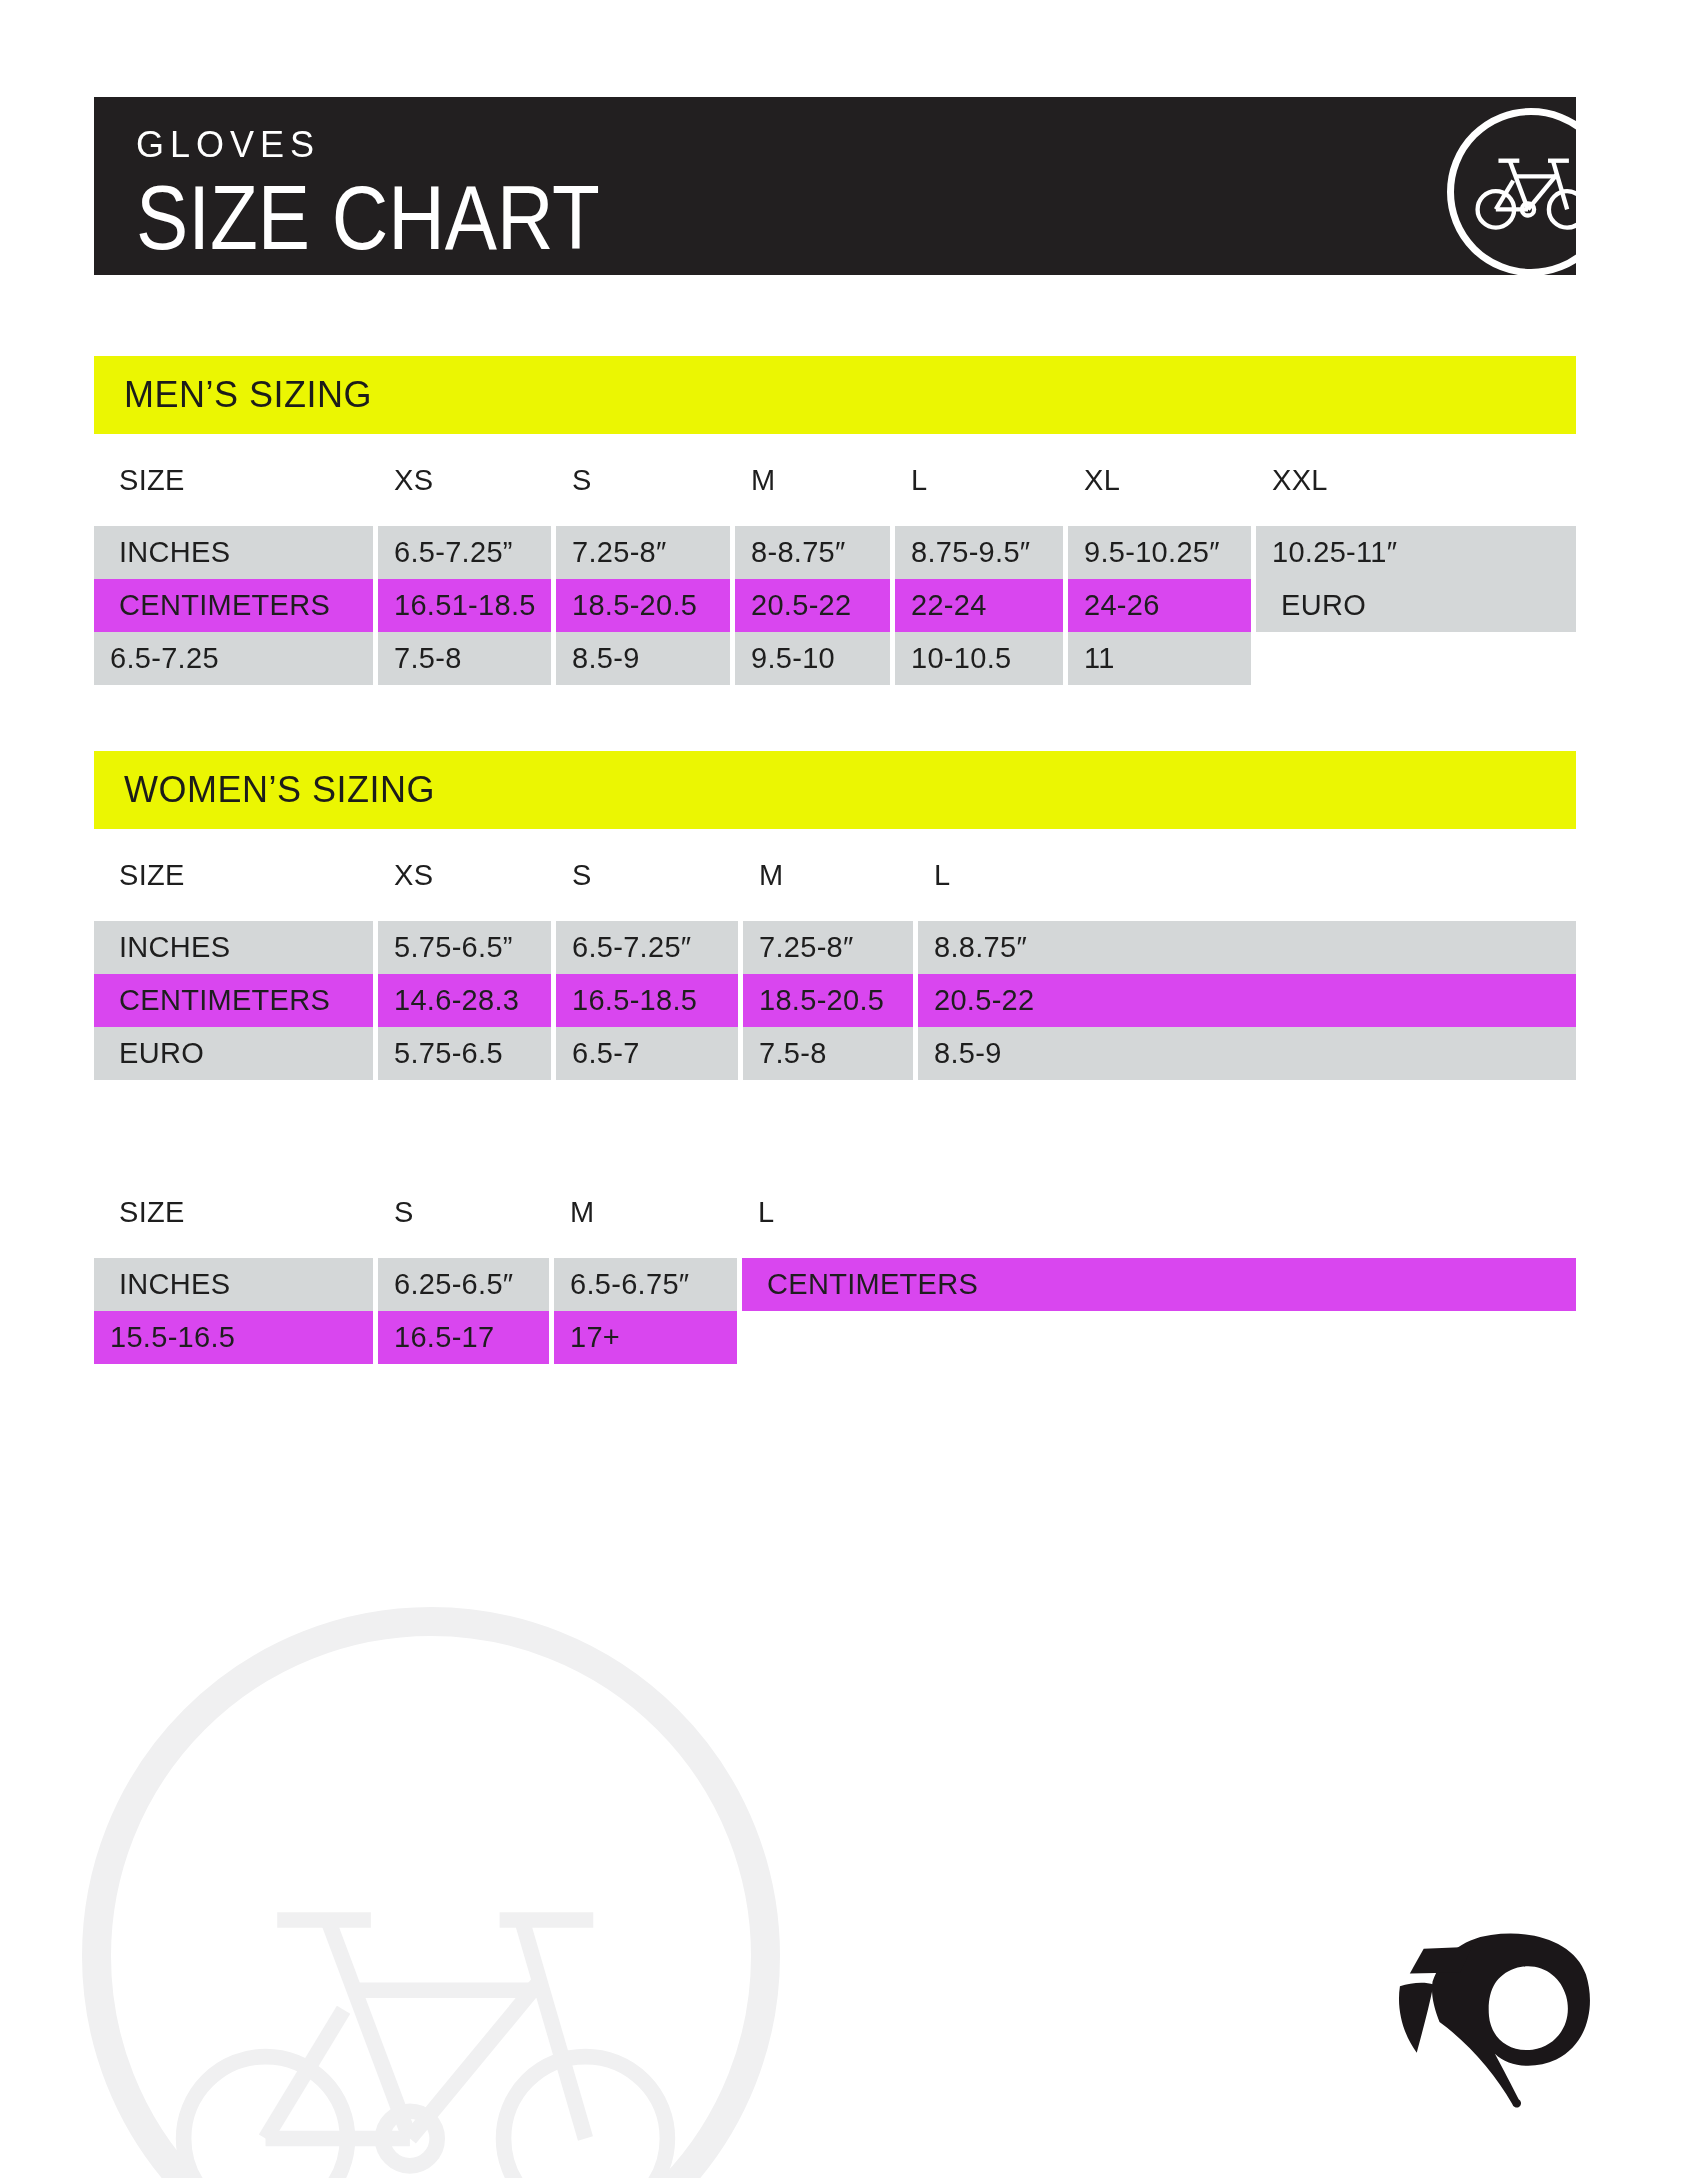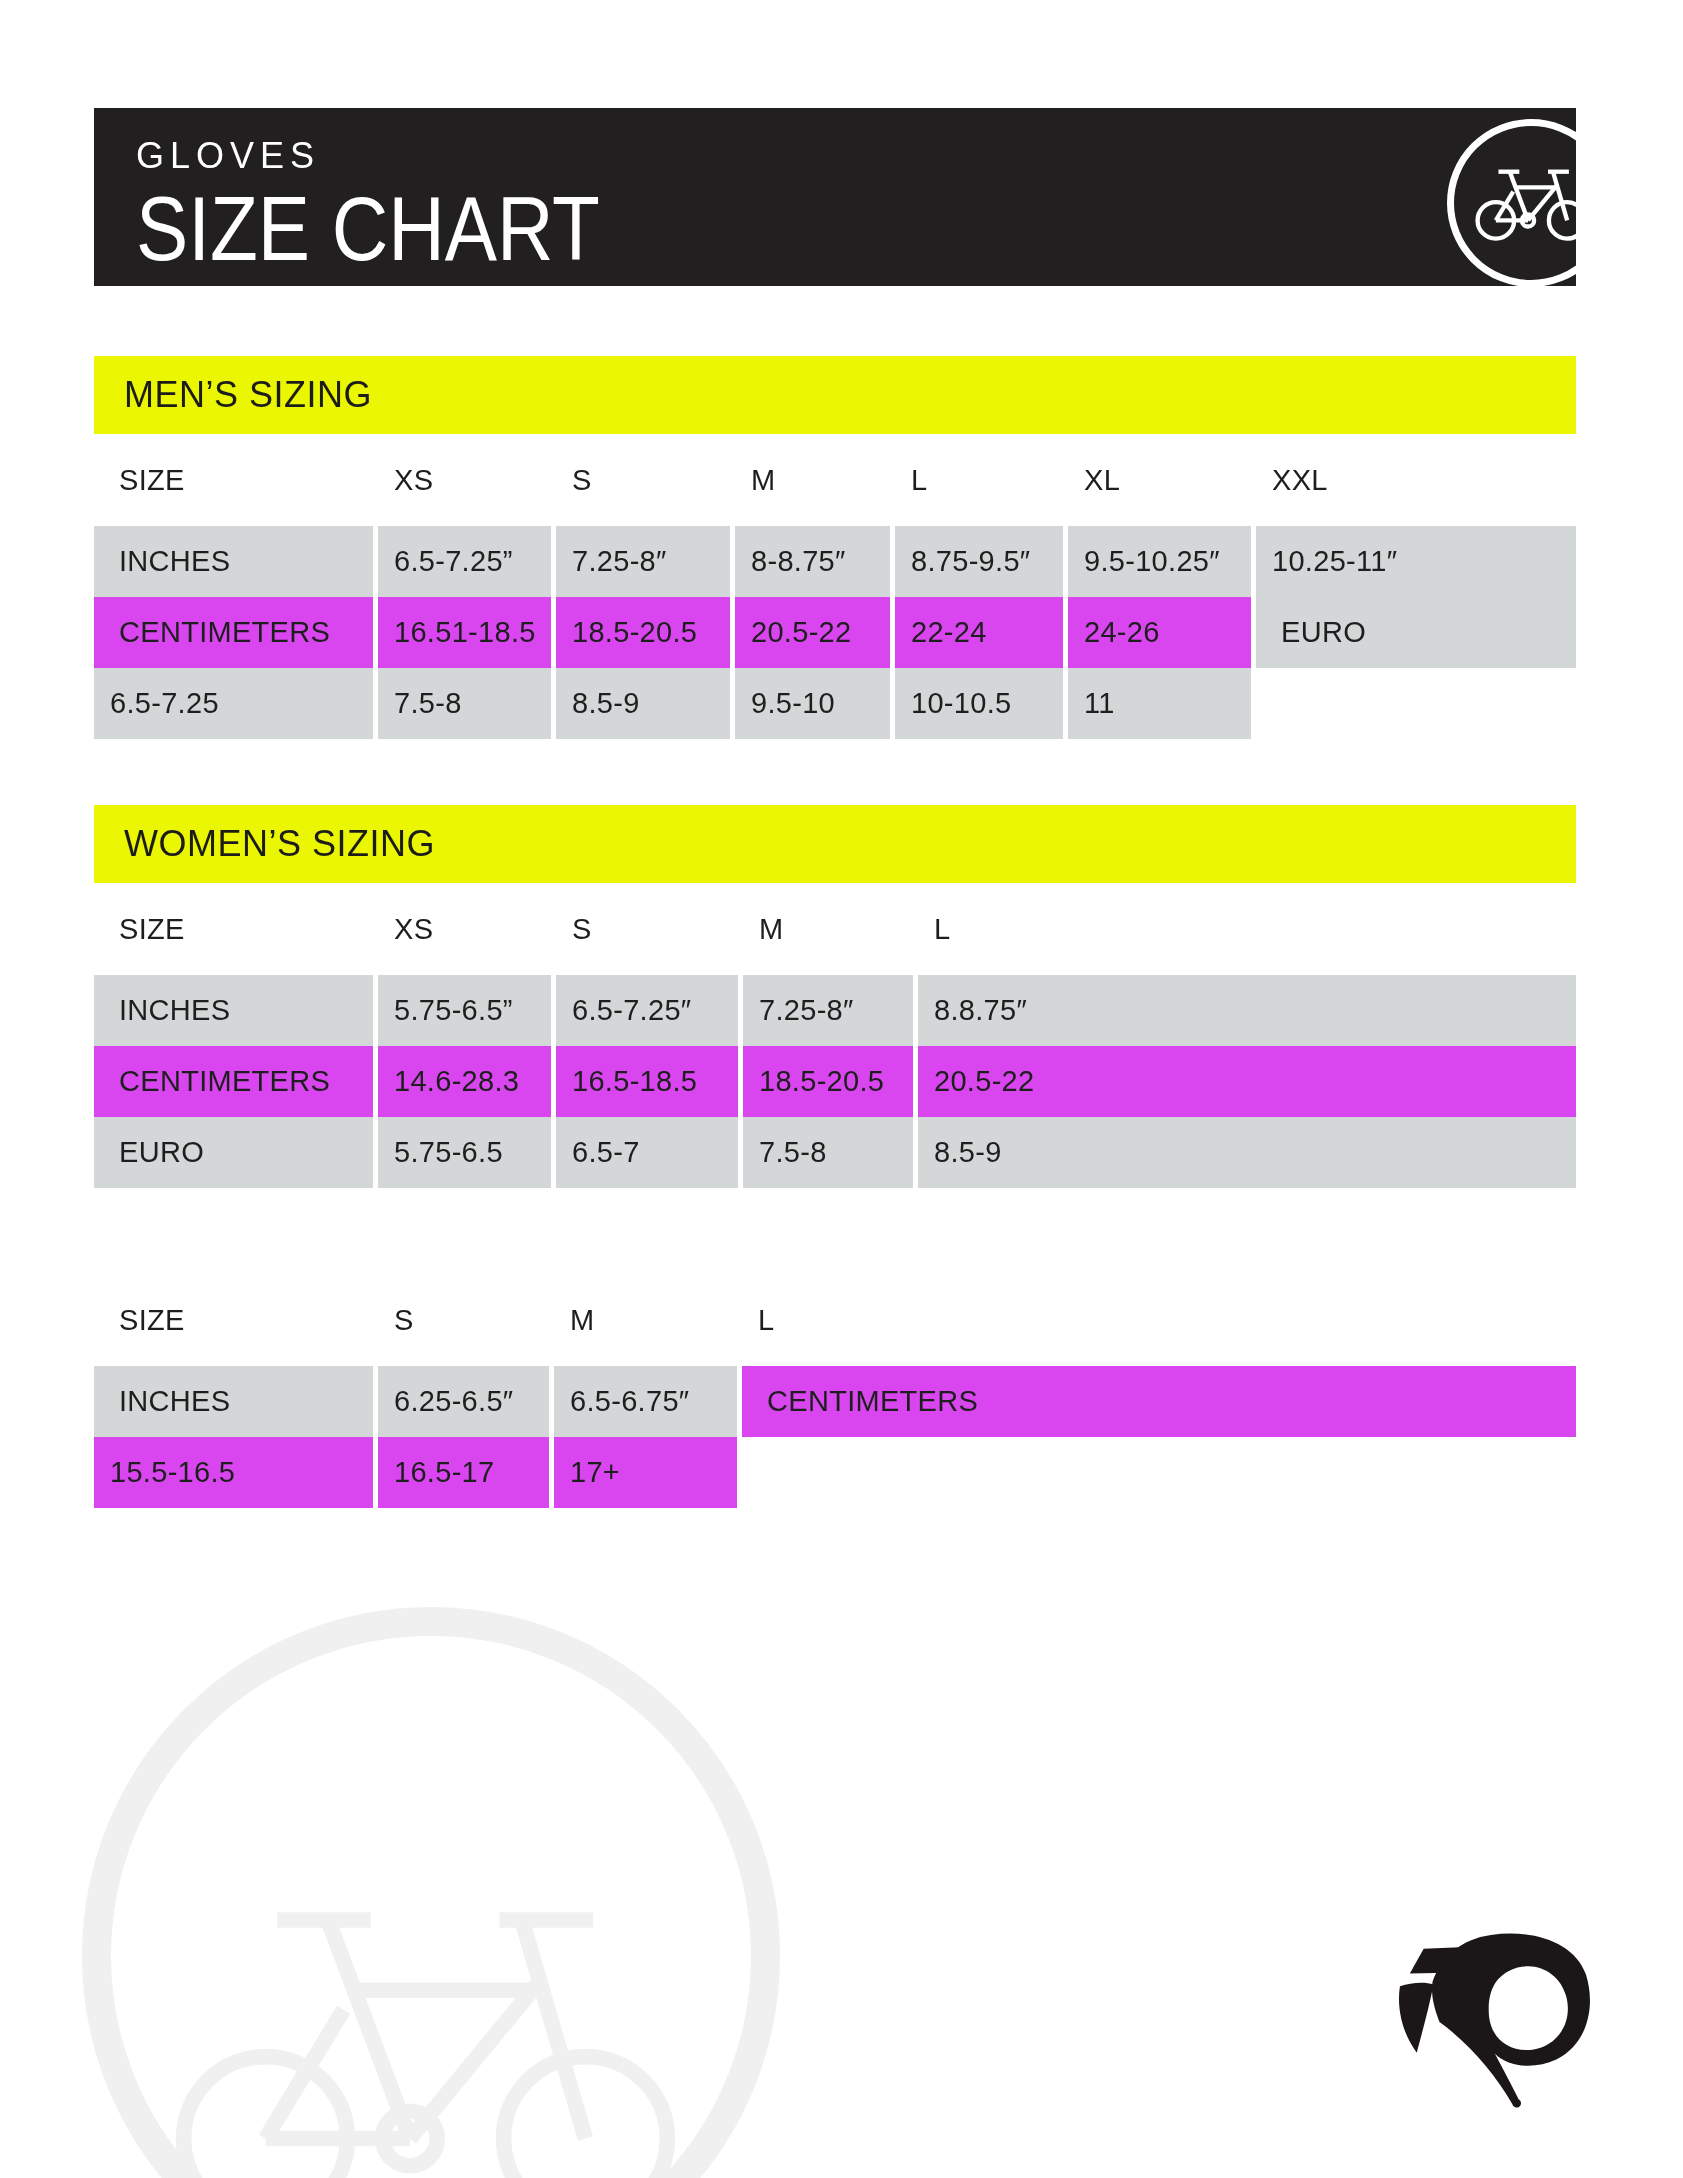--- a/index.html
+++ b/index.html
@@ -19,21 +19,21 @@
     border:29px solid #f0f0f1;border-radius:50%;
   }
   .watermark-bike{
     position:absolute;left:168px;top:1881px;
     width:515px;height:359px;
     color:#f0f0f1;
   }
 
   
   .banner{
-    position:absolute;left:94px;top:108px;
+    position:absolute;left:94px;top:97px;
     width:1482px;height:178px;
     background:#221f20;overflow:hidden;color:#ffffff;
   }
   .banner-text{padding:30px 0 0 42px;}
   .title-small{
     display:block;font-size:36px;letter-spacing:6px;line-height:1;
     font-weight:400;
   }
   .title-large{
     display:inline-block;font-size:91px;line-height:0.95;font-weight:400;
@@ -61,21 +61,21 @@
 
   .grid-mens{display:grid;grid-template-columns:279px 173px 174px 155px 168px 183px 1fr;column-gap:5px;}
   .grid-womens{display:grid;grid-template-columns:279px 173px 182px 170px 1fr;column-gap:5px;}
   .grid-juniors{display:grid;grid-template-columns:279px 171px 183px 1fr;column-gap:5px;}
 
   .size-row .cell{
     height:92px;display:flex;align-items:center;
     font-size:29px;letter-spacing:0.3px;
   }
   .table .cell{
-    height:71px;display:flex;align-items:center;
+    height:53px;display:flex;align-items:center;
     font-size:29px;letter-spacing:0.3px;
   }
   .cell{padding-left:16px;box-sizing:border-box;white-space:nowrap;}
   .cell.label{padding-left:25px;}
   .dark{background:#D4D7D8;}
   .light{background:#d946ef;}
 
   
   .pearl-logo{
     position:absolute;left:1384px;top:1927px;

